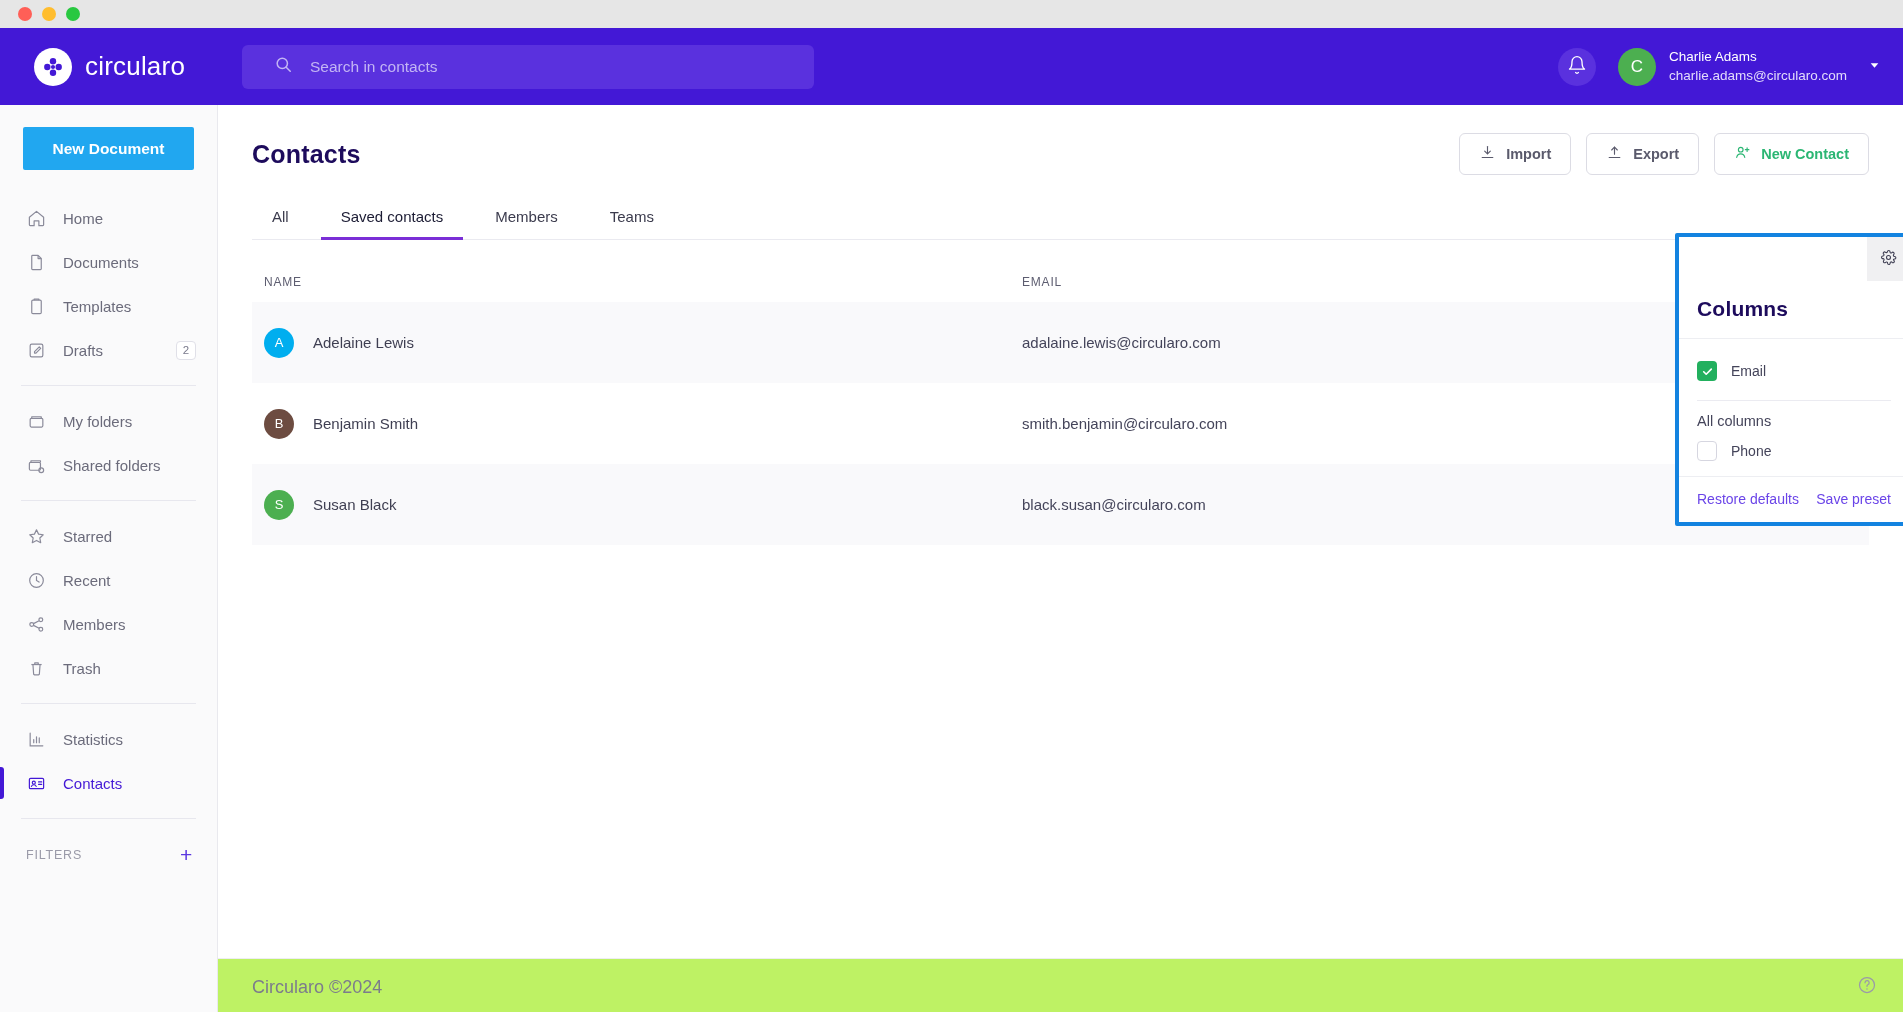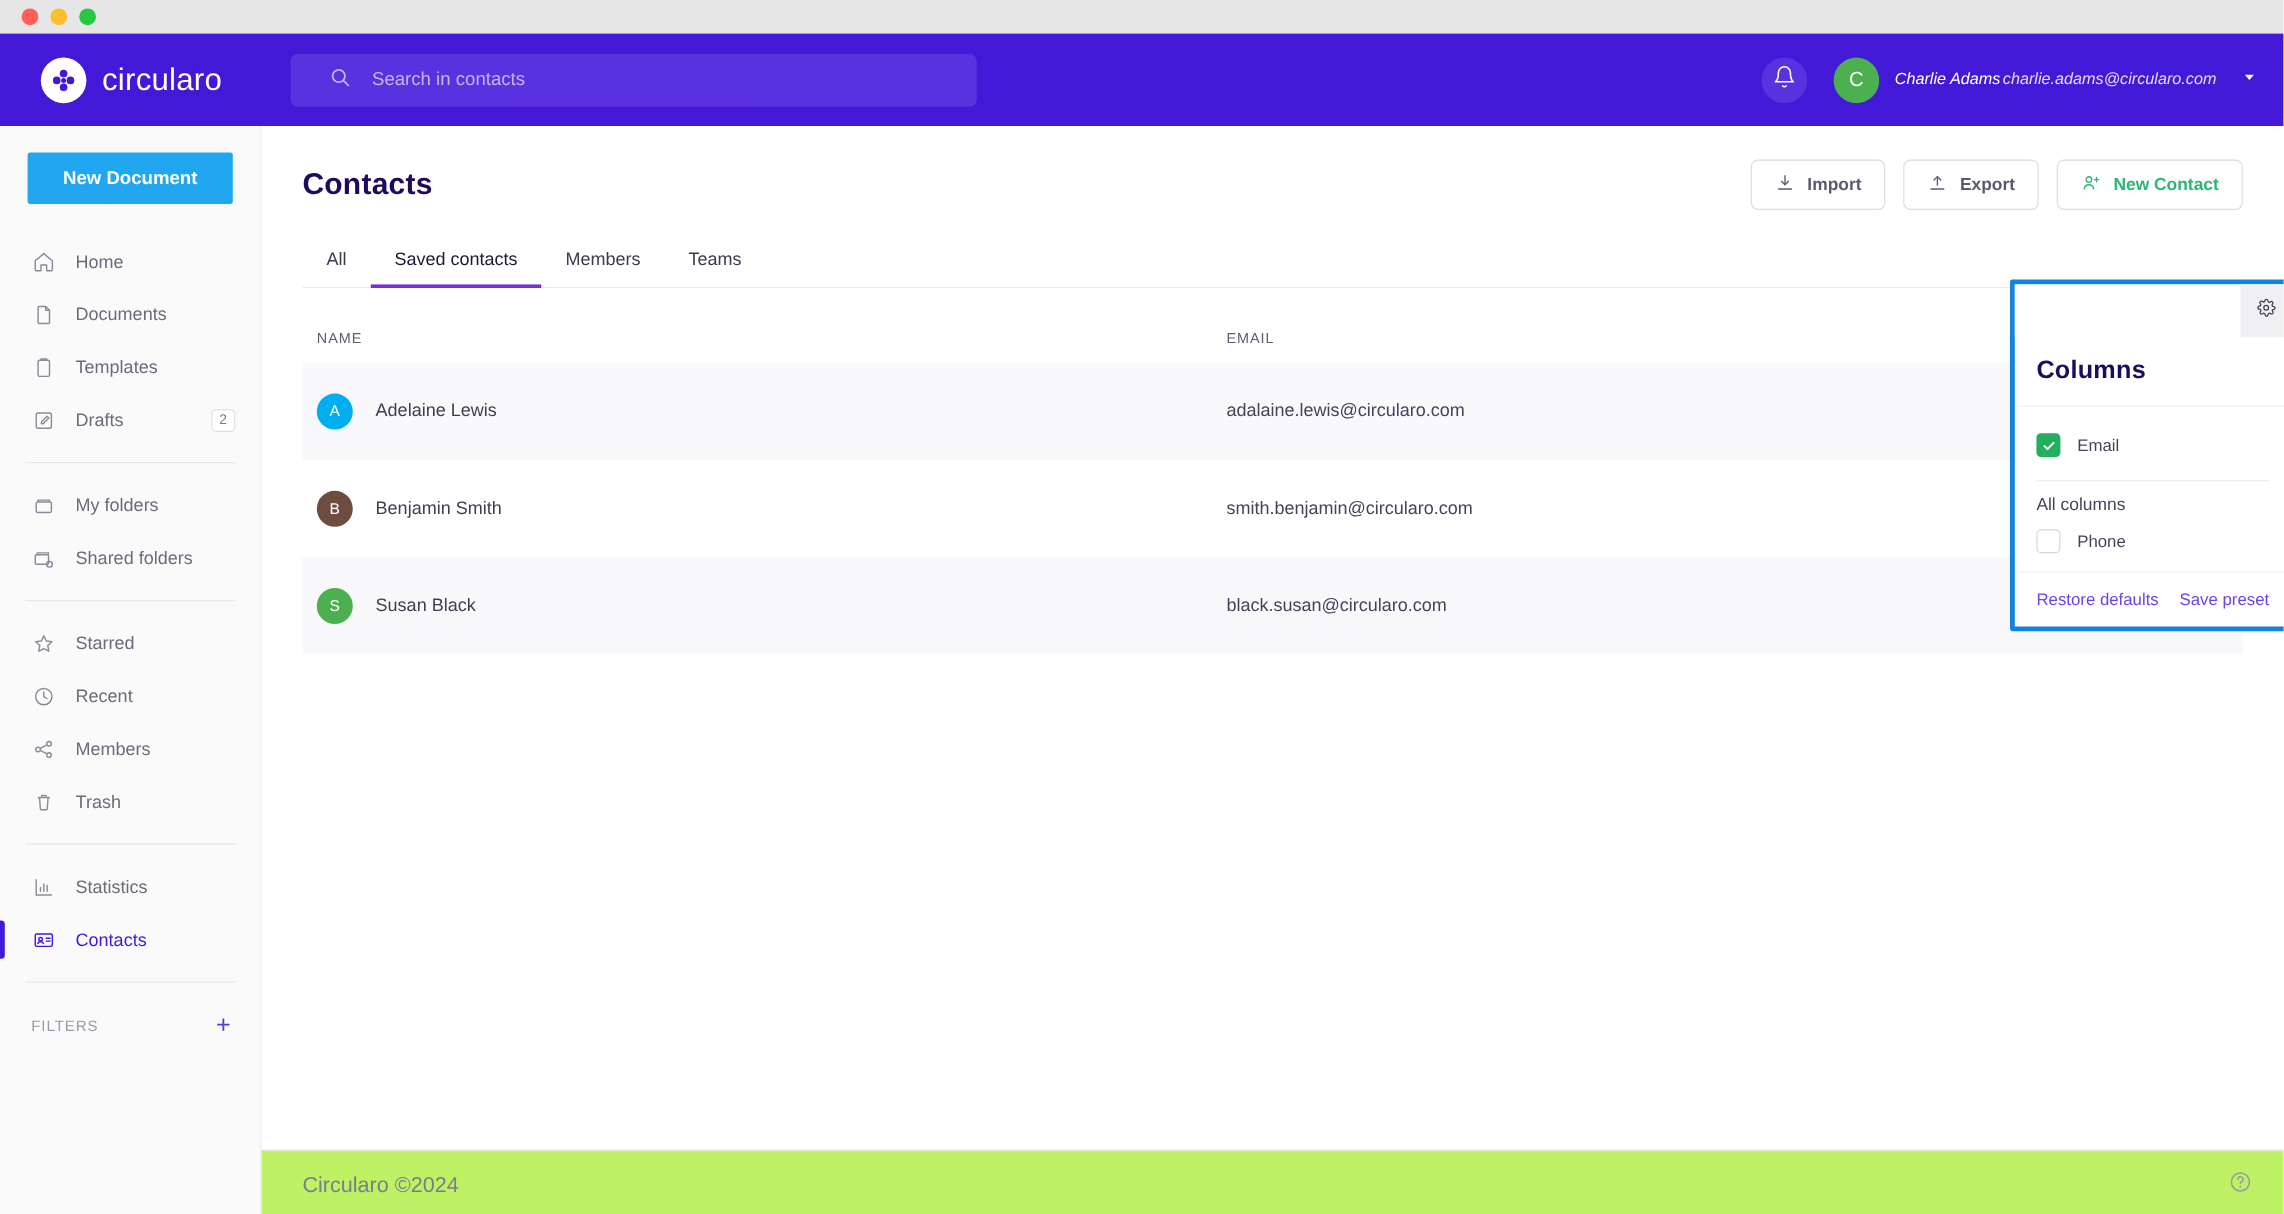--- a/index.html
+++ b/index.html
@@ -82,21 +82,21 @@
   }
   .user {
     display: flex; align-items: center; gap: 13px;
   }
   .user-av {
     width: 38px; height: 38px; border-radius: 50%;
     background: #4caf50;
     color: #fff; font-size: 17px;
     display: flex; align-items: center; justify-content: center;
   }
-  .user-txt { display: flex; flex-direction: row; gap: 2px; line-height: 1.22; font-style: italic; }
+  .user-txt { display: flex; flex-direction: column; gap: 2px; line-height: 1.22; }
   .user-name  { color: #ffffff; font-size: 13.5px; }
   .user-email { color: #e2dbfb; font-size: 13.5px; }
   .caret { margin-left: 8px; }
 
   
   .shell { display: flex; height: calc(1012px - 28px - 73px); }
 
   
   .sidebar {
     width: 218px;
@@ -167,21 +167,21 @@
   .btn {
     height: 42px; padding: 0 19px;
     border: 1px solid #dcdce4; border-radius: 6px;
     background: #ffffff; color: #5a5a6c;
     font-size: 14.5px; font-weight: 700;
     display: flex; align-items: center; gap: 10px;
     cursor: pointer;
   }
   .btn.accent { color: #2bb673; }
 
-  .tabs { display: flex; gap: 0; margin-top: 33px; border-bottom: 1px solid #eaeaf0; }
+  .tabs { display: flex; gap: 12px; margin-top: 33px; border-bottom: 1px solid #eaeaf0; }
   .tab {
     padding: 0 20px 14px 20px;
     color: #3b3b4d; font-size: 15px;
     cursor: pointer; position: relative;
   }
   .tab.active { color: #1b1b33; }
   .tab.active::after {
     content: ""; position: absolute; left: 0; right: 0; bottom: -1px;
     height: 3px; background: #7a2fd6;
   }

